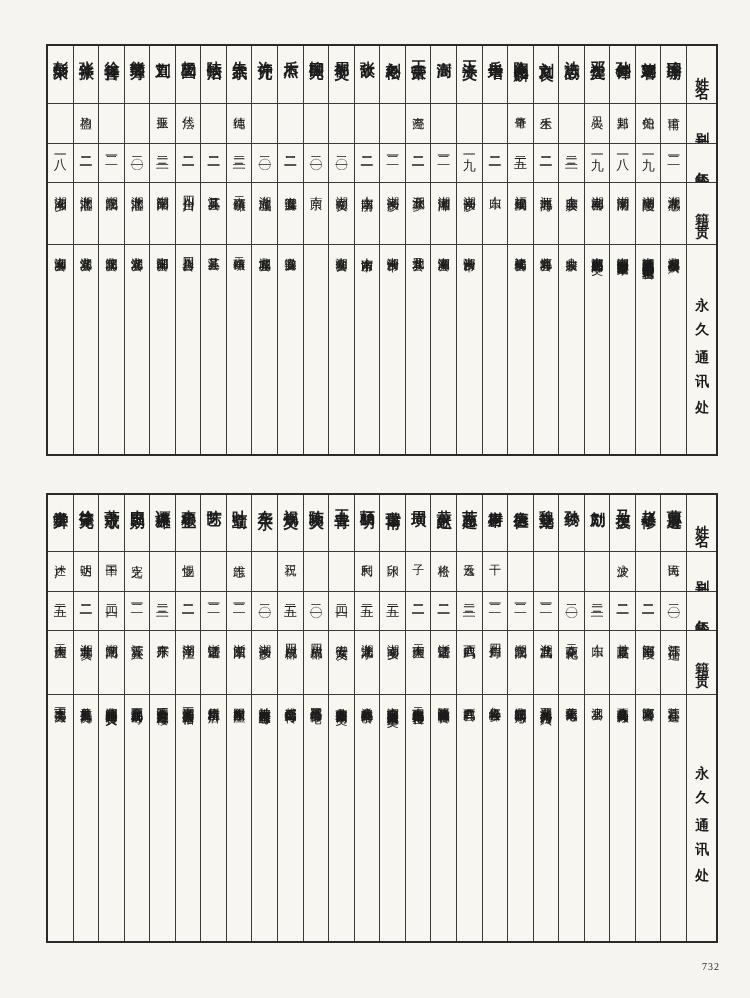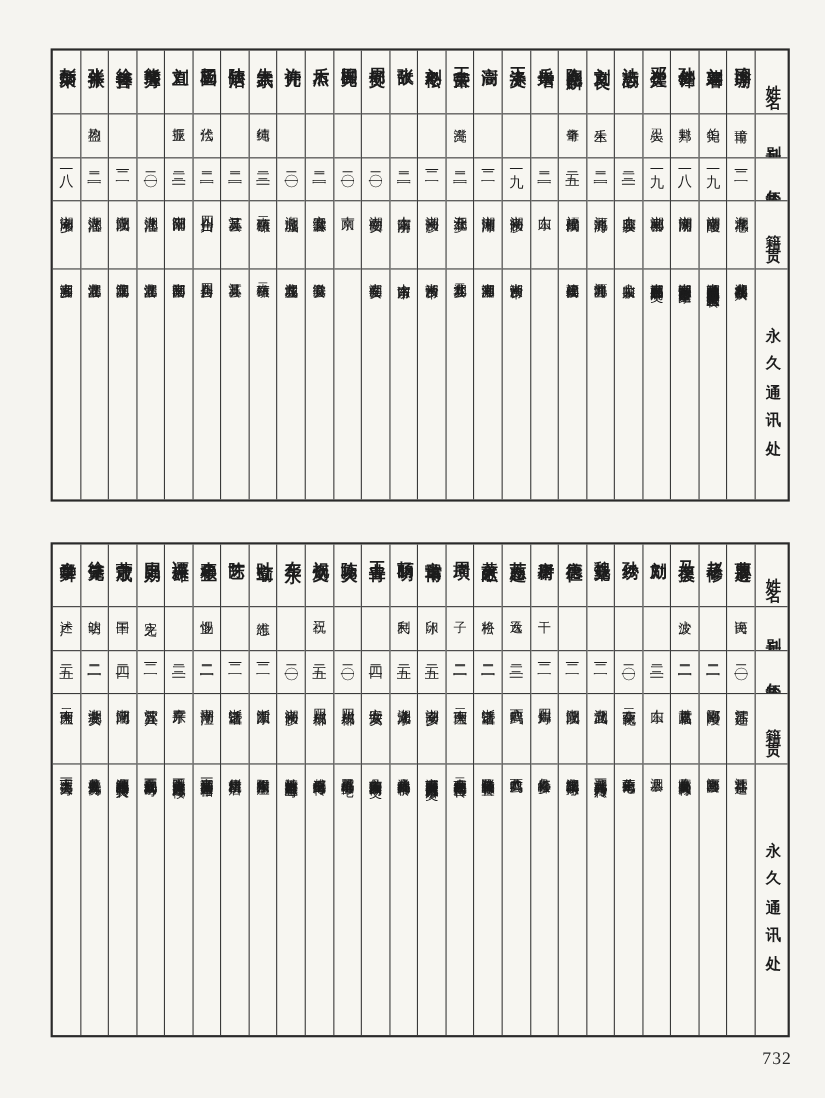--- a/index.html
+++ b/index.html
@@ -46,21 +46,21 @@
   .addr .vtext{font-size:12px;letter-spacing:0.5px;}
   .hdrcol .vtext{font-weight:700;font-size:14px;}
   .hdrcol .cell{align-items:center;justify-content:center;padding-top:0;}
   .hdr-name{letter-spacing:9px !important;}
   .hdr-alias{letter-spacing:3px !important;}
   .hdr-age{letter-spacing:2px !important;}
   .hdr-origin{letter-spacing:12px !important;}
   .hdr-addr{letter-spacing:26px !important;}
   .page-number{
     position:absolute;right:30px;bottom:26px;
-    font-size:16px;color:#2a2a2a;letter-spacing:1px;
+    font-size:10px;color:#2a2a2a;letter-spacing:1px;
     font-family:"Liberation Serif",serif;
   }
 </style>
 </head>
 <body>
 
 <div class="scan-page">
   <div class="rtable t1">
       <div class="col hdrcol">
         <div class="cell r1">

